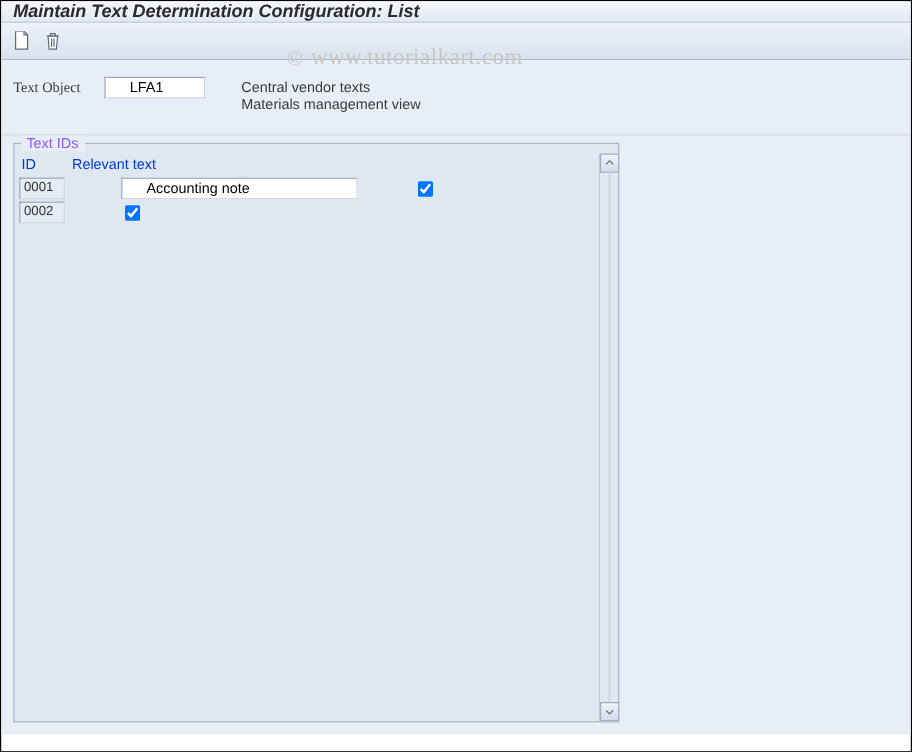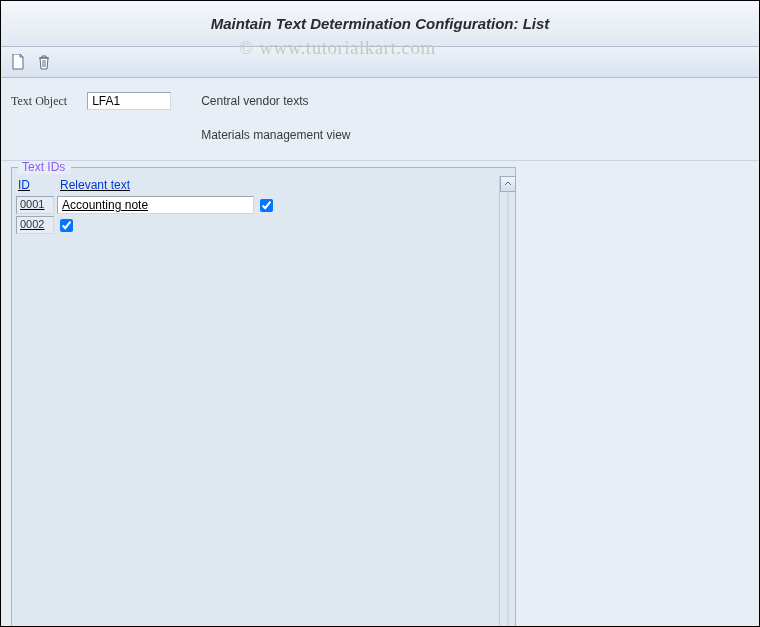--- a/index.html
+++ b/index.html
@@ -10,26 +10,25 @@
       width: 760px;
       height: 627px;
       overflow: hidden;
       border: 1px solid #000;
       position: relative;
     }
     
     .title-bar {
       background: linear-gradient(#f4f7fb, #e2e9f3);
       border-bottom: 1px solid #b0bccd;
-      padding: 14px 10px;
+      padding: 0 10px;
       font-size: 15px;
       font-weight: bold;
       font-style: italic;
       color: #2b2b2b;
-      text-align: center;
     }
     
     .toolbar {
       background: linear-gradient(#edf2f9, #d9e2ef);
       border-bottom: 1px solid #b0bccd;
       padding: 4px 6px;
       display: flex;
       gap: 4px;
       align-items: center;
     }
@@ -50,27 +49,27 @@
       align-items: flex-start;
       gap: 30px;
       border-bottom: 1px solid #c9d4e3;
     }
     .field-row { display:flex; align-items:center; gap:20px; }
     .lbl { color:#3a3a3a;font-family:Liberation Serif, serif; }
     .sap-input {
       font-family: inherit;
       font-size: 12px;
       height: 18px;
-      padding: 1px 4px;
+      padding: 1px 20px;
       border: 1px solid #9ba7b7;
       border-right-color:#d0d8e2;
       border-bottom-color:#d0d8e2;
       background: #fff;
     }
-    .desc-col { display:flex; flex-direction:column; gap:20px; color:#3a3a3a; padding-top:2px;}
+    .desc-col { display:flex; flex-direction:column; gap:0; color:#3a3a3a; padding-top:2px;}
     
     .body-area {
       background: #e8eef6;
       height: calc(100% - 30px - 32px - 64px);
       padding: 6px 10px 10px 10px;
       display:flex;
       overflow:hidden;
     }
     
     .groupbox {
@@ -88,21 +87,20 @@
       background:#e8eef6;
       padding:0 6px 0 4px;
       color:#8b5cf6;
       font-size:12px;
       line-height:14px;
       transform: translateY(-50%);
     }
     .grid {
       margin-top:10px;
       padding-left:4px;
-      text-decoration:underline;
     }
     .grid-header, .grid-row {
       display:flex;
       align-items:center;
     }
     .grid-header { color:#003bd1; margin-bottom:4px; }
     .col-id { width:40px; padding-left:2px;}
     .col-meaning { width:240px; padding-left:4px;}
     .col-relevant { width:110px; padding-left:4px;}
     .grid-row .cell-id {
@@ -118,21 +116,21 @@
     }
     .grid-row .cell-meaning {
       width:197px;
       margin-left:3px;
       background:#fff;
     }
     .grid-row .cell-chk {
       margin-left:6px;
       width:13px; height:13px;
     }
-    .grid-row { margin-bottom:2px; }
+    .grid-row { margin-bottom:2px;gap:44px; }
     
     .sb-vert {
       position:absolute;
       right:0; top:8px; bottom:0;
       width:16px;
       background:#dfe7f1;
       border-left:1px solid #c0ccdb;
       display:flex; flex-direction:column; align-items:center;
     }
     .sb-arrow {

